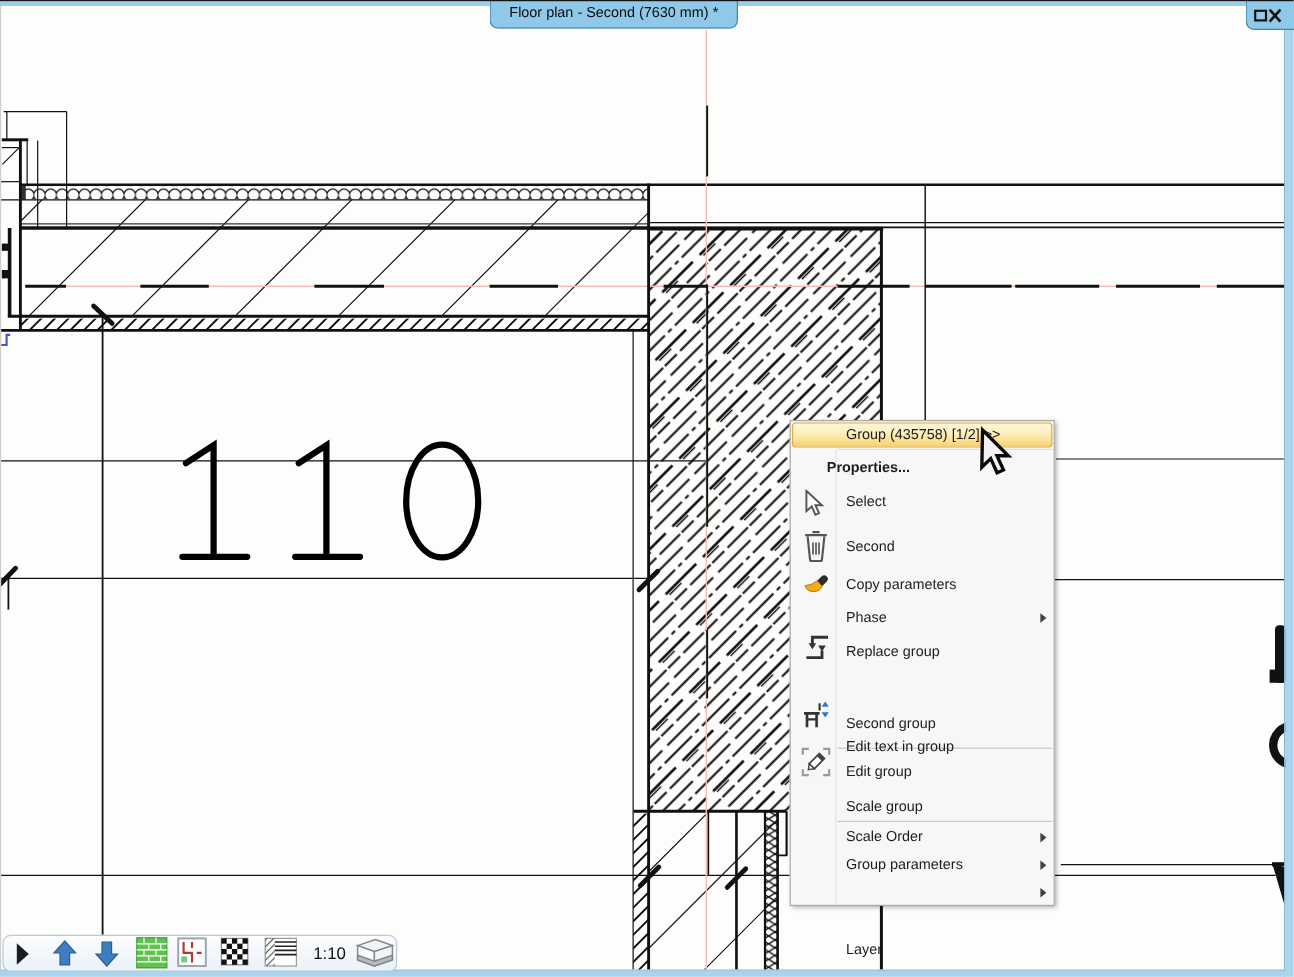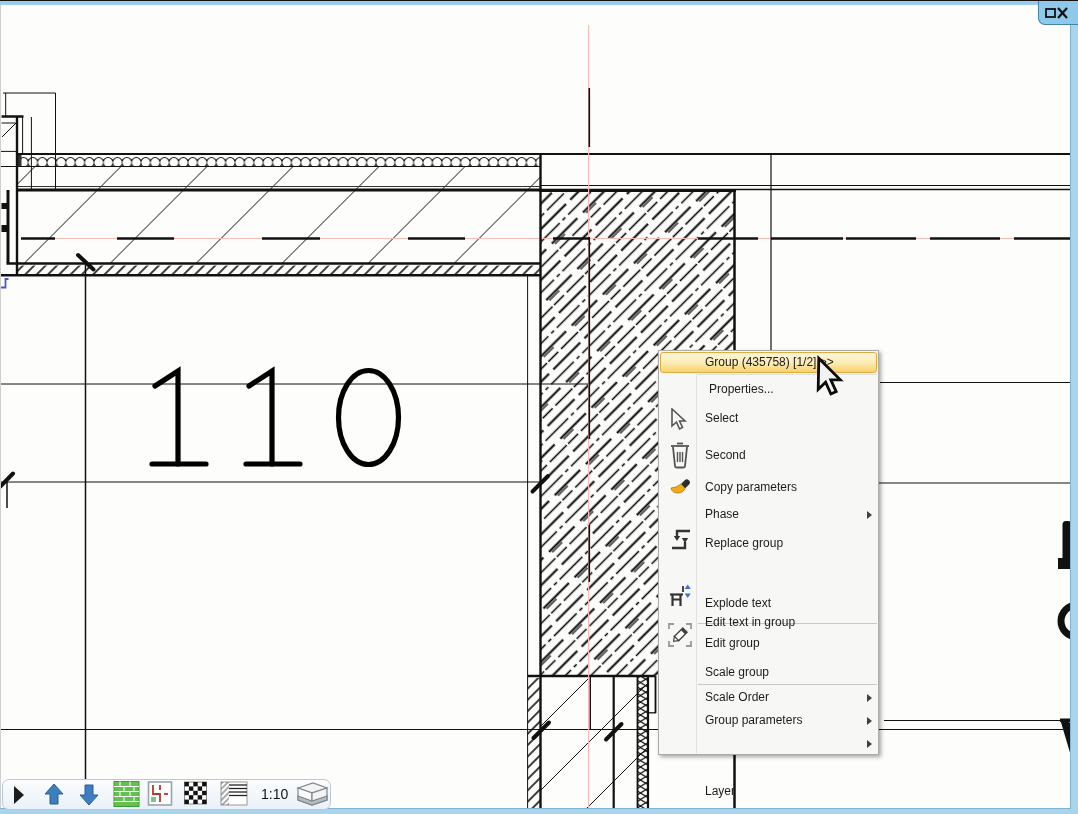--- a/index.html
+++ b/index.html
@@ -162,20 +162,23 @@
   </svg>
 
   <div class="abs" style="left:0;top:0;width:1078px;height:1px;background:#141414;z-index:99"></div>
   <div class="abs" style="left:0;top:1px;width:1078px;height:4px;background:#9ccde9"></div>
   <div class="abs" style="left:1070px;top:1px;width:1px;height:813px;background:#7fb4d4"></div>
   <div class="abs" style="left:1071px;top:1px;width:7px;height:813px;background:#a9d4ec"></div>
   <div class="abs" style="left:0;top:808px;width:1071px;height:1px;background:#7fb4d4"></div>
   <div class="abs" style="left:0;top:809px;width:1071px;height:5px;background:#a9d4ec"></div>
   <div class="abs" style="left:0;top:5px;width:1px;height:803px;background:#cfcfcf"></div>
 
+  <div class="abs" style="left:408px;top:0;width:205px;height:23px;background:#8fc8e8;
+       border:1.5px solid #3f85ad;border-top:none;border-radius:0 0 7px 7px;
+       font-size:12px;color:#0a0a0a;text-align:center;line-height:21px;">Floor plan - Second (7630 mm) *</div>
 
   <div class="abs" style="left:1038px;top:0;width:40px;height:24px;background:#8fc8e8;
        border-left:1.5px solid #3f85ad;border-bottom:1.5px solid #3f85ad;border-radius:0 0 0 7px;"></div>
   <svg class="abs" style="left:1038px;top:0" width="40" height="24" viewBox="0 0 40 24">
     <rect x="8" y="9" width="9" height="8" fill="none" stroke="#111" stroke-width="1.8"></rect>
     <line x1="20" y1="8" x2="29" y2="18" stroke="#111" stroke-width="2.2"></line>
     <line x1="29" y1="8" x2="20" y2="18" stroke="#111" stroke-width="2.2"></line>
   </svg>
 
   <div class="abs" style="left:658px;top:350px;width:219px;height:403px;background:#f7f7f5;
@@ -184,28 +187,28 @@
 
     <div class="abs" style="left:1px;top:1px;width:215px;height:19px;border:1px solid #e0ab3f;border-radius:3px;
          background:linear-gradient(#fdf6dd 0%,#fcecb5 50%,#f9da83 85%,#f7d06a 100%);"></div>
     <div class="abs" style="left:46px;top:354px;"></div>
     <div class="abs" style="left:46px;top:4px;">Group (435758) [1/2] &gt;&gt;</div>
 
     <div class="abs" style="left:39px;right:1px;top:23px;height:1px;background:#e0e0de"></div>
     <div class="abs" style="left:39px;right:1px;top:272px;height:1px;background:#c8c8c6"></div>
     <div class="abs" style="left:39px;right:1px;top:333px;height:1px;background:#c8c8c6"></div>
 
-    <div class="abs" style="left:50px;top:31px;">Properties...</div>
+    <div class="abs" style="left:30px;top:31px;font-weight:bold;">Properties...</div>
     <div class="abs" style="left:46px;top:60px;">Select</div>
     <div class="abs" style="left:46px;top:97px;">Second</div>
     <div class="abs" style="left:46px;top:129px;">Copy parameters</div>
     <div class="abs" style="left:46px;top:156px;">Phase</div>
     <div class="abs" style="left:46px;top:185px;">Replace group</div>
     <div class="abs" style="left:46px;top:216px;margin-top:48px;">Edit text in group</div>
-    <div class="abs" style="left:46px;top:245px;">Explode text</div>
+    <div class="abs" style="left:46px;top:245px;">Second group</div>
     <div class="abs" style="left:46px;top:285px;">Edit group</div>
     <div class="abs" style="left:46px;top:314px;">Scale group</div>
     <div class="abs" style="left:46px;top:339px;">Scale Order</div>
     <div class="abs" style="left:46px;top:362px;">Group parameters</div>
     <div class="abs" style="left:46px;top:385px;margin-top:48px;">Layer</div>
 
     <div class="abs" style="left:208px;top:160px;width:0;height:0;border-left:5px solid #404040;border-top:4px solid transparent;border-bottom:4px solid transparent;"></div>
     <div class="abs" style="left:208px;top:343px;width:0;height:0;border-left:5px solid #404040;border-top:4px solid transparent;border-bottom:4px solid transparent;"></div>
     <div class="abs" style="left:208px;top:366px;width:0;height:0;border-left:5px solid #404040;border-top:4px solid transparent;border-bottom:4px solid transparent;"></div>
     <div class="abs" style="left:208px;top:389px;width:0;height:0;border-left:5px solid #404040;border-top:4px solid transparent;border-bottom:4px solid transparent;"></div>

